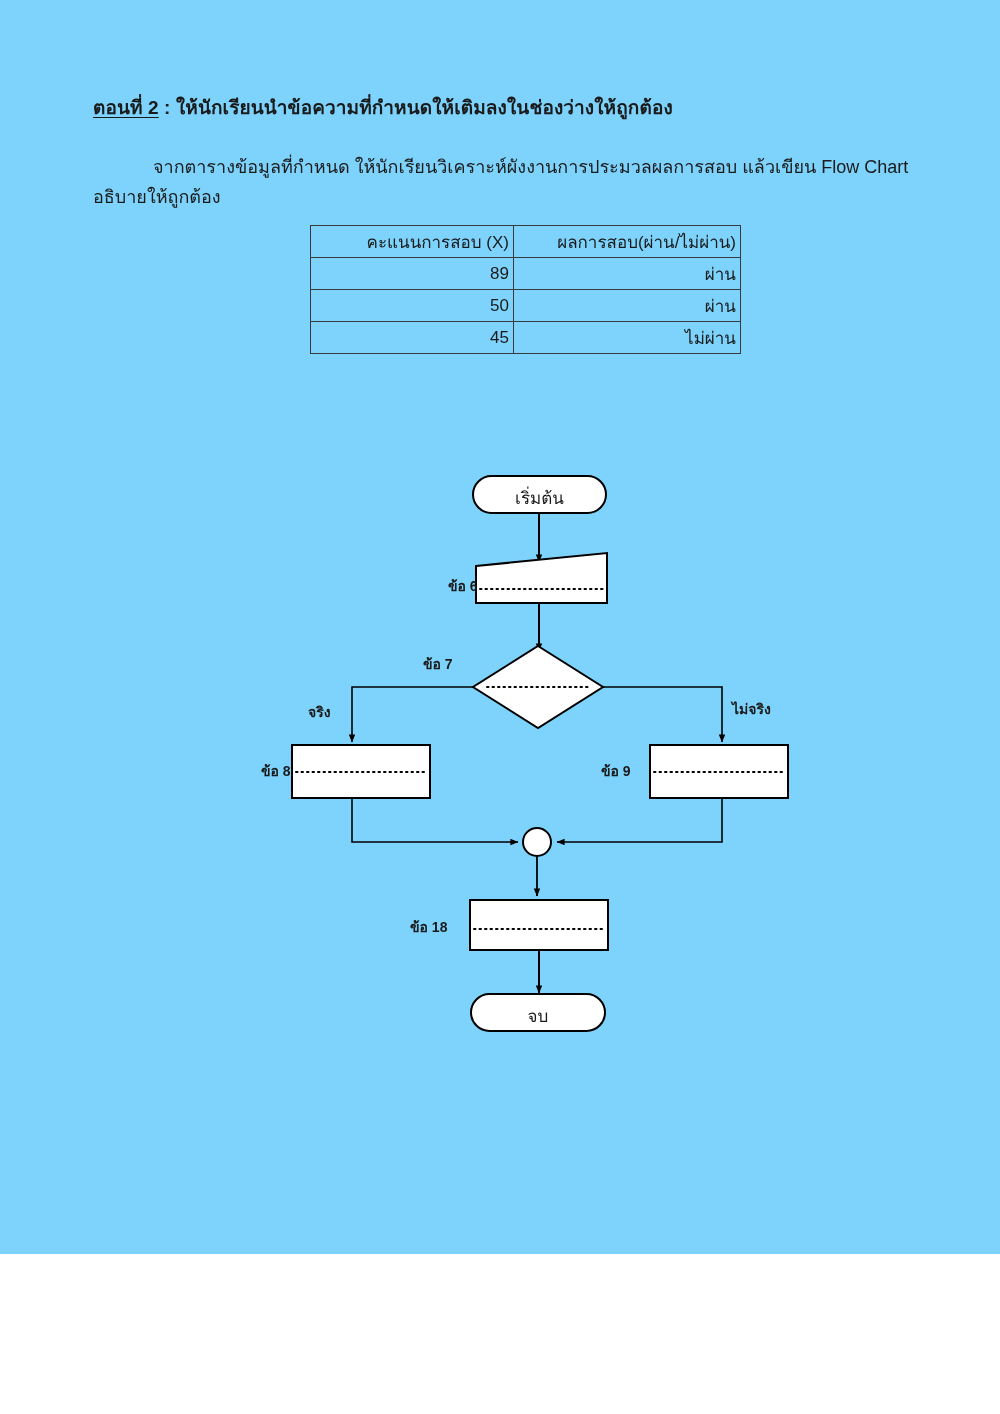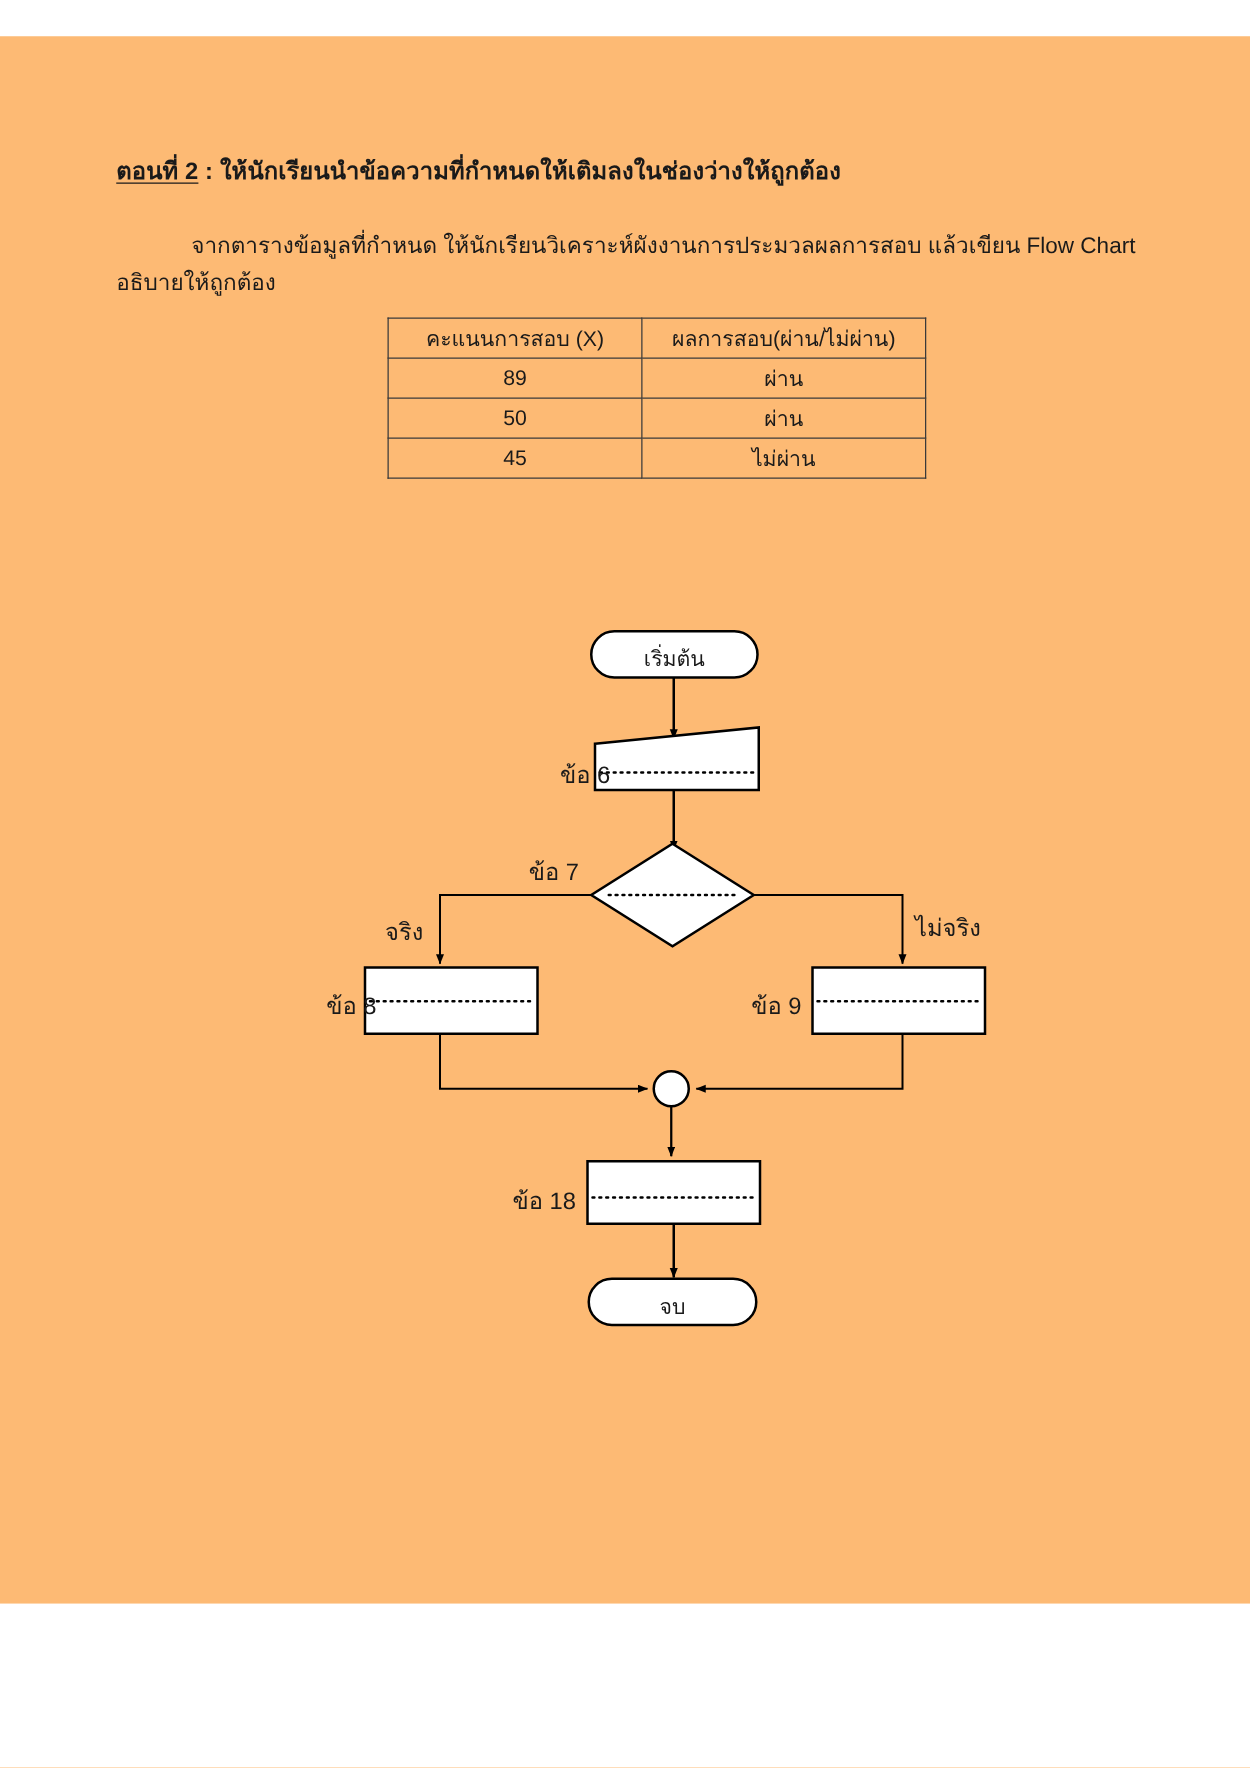--- a/index.html
+++ b/index.html
@@ -9,23 +9,22 @@
     background: #ffffff;
   }
   body {
     font-family: "Liberation Sans", "DejaVu Sans", sans-serif;
     color: #1a1a1a;
   }
   #page {
     position: relative;
     width: 1000px;
     height: 1254px;
-    background: #fdba74;
+    background: #7dd3fc;
     overflow: hidden;
-    margin-top: 29px;
   }
 
   
   .heading {
     position: absolute;
     left: 93px;
     top: 92px;
     font-size: 19px;
     font-weight: bold;
     letter-spacing: 0.1px;
@@ -54,42 +53,43 @@
     left: 310px;
     top: 225px;
     width: 430px;
     border-collapse: collapse;
     table-layout: fixed;
   }
   .data-table th,
   .data-table td {
     border: 1px solid #3a3a3a;
     height: 31px;
-    text-align: center;
+    text-align: right;
     vertical-align: middle;
     font-size: 17px;
     font-weight: normal;
     padding: 0 4px;
   }
   .data-table col.c1 { width: 203px; }
   .data-table col.c2 { width: 227px; }
 
   
   #flow {
     position: absolute;
     left: 0;
     top: 0;
     width: 1000px;
     height: 1414px;
     pointer-events: none;
   }
   .flow-label {
     position: absolute;
-    font-size: 19px;
+    font-size: 14px;
     white-space: nowrap;
+    font-weight: bold;
   }
   .node-text {
     position: absolute;
     font-size: 17px;
     white-space: nowrap;
     text-align: center;
   }
 
   
   .footer-logo {

